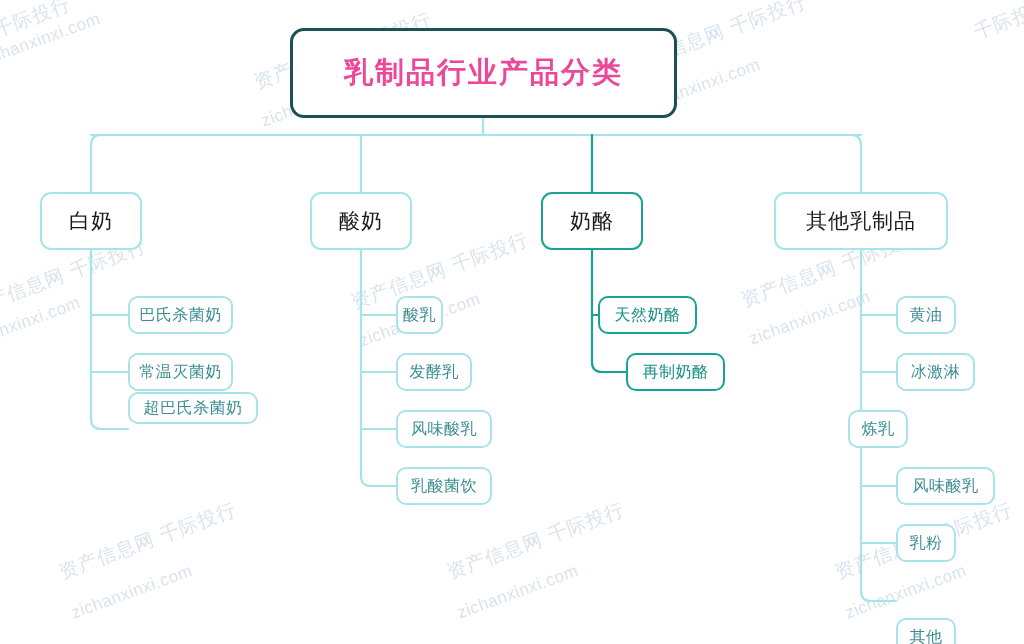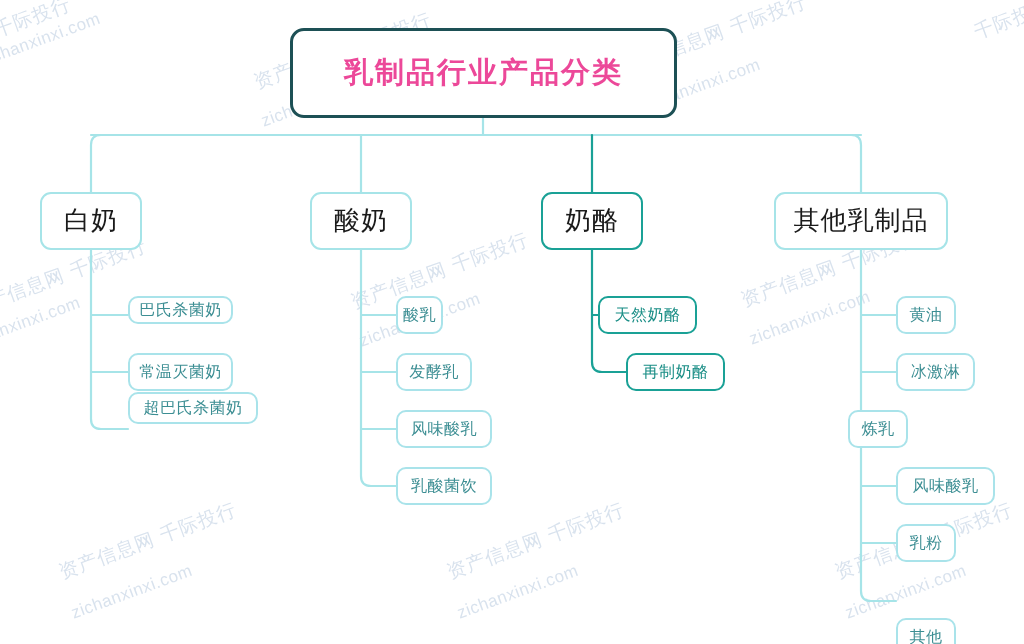--- a/index.html
+++ b/index.html
@@ -73,24 +73,24 @@
     font-size: 29px;
     font-weight: 700;
     letter-spacing: 2px;
     font-family: "DejaVu Sans", sans-serif;
   }
 
   .node-l2 {
     border: 2.4px solid #a6e4e8;
     border-radius: 11px;
     color: #1b1b1b;
-    font-size: 26px;
+    font-size: 21px;
     font-weight: 400;
     letter-spacing: 1px;
-    font-family: Liberation Serif, serif;
+    font-family: Liberation Sans, sans-serif;
   }
   .node-l2.accent {
     border-color: #1aa196;
   }
 
   .node-leaf {
     border: 2.2px solid #a9e3ea;
     border-radius: 10px;
     color: #3c8e93;
     font-size: 16px;
@@ -153,21 +153,21 @@
       <path d="M 861 372 L 896 372" fill="none" stroke="#a6e4e8" stroke-width="2.2" stroke-linecap="round"></path>
       <path d="M 861 429 L 896 429" fill="none" stroke="#a6e4e8" stroke-width="2.2" stroke-linecap="round"></path>
       <path d="M 861 486 L 896 486" fill="none" stroke="#a6e4e8" stroke-width="2.2" stroke-linecap="round"></path>
       <path d="M 861 543 L 896 543" fill="none" stroke="#a6e4e8" stroke-width="2.2" stroke-linecap="round"></path>
       <path d="M 861 591 Q 861 601 871 601 L 896 601" fill="none" stroke="#a6e4e8" stroke-width="2.2" stroke-linecap="round"></path>
     </svg>
 
   <div id="node-layer">
       <div class="node node-root" style="left: 290px; top: 28px; width: 387px; height: 90px;">乳制品行业产品分类</div>
       <div class="node node-l2" style="left: 40px; top: 192px; width: 102px; height: 58px;">白奶</div>
-      <div class="node node-leaf" style="left: 128px; top: 296px; width: 105px; height: 28px;">巴氏杀菌奶</div>
+      <div class="node node-leaf" style="left: 128px; top: 296px; width: 105px; height: 38px;">巴氏杀菌奶</div>
       <div class="node node-leaf" style="left: 128px; top: 353px; width: 105px; height: 38px;">常温灭菌奶</div>
       <div class="node node-leaf" style="left: 128px; top: 392px; width: 130px; height: 32px;">超巴氏杀菌奶</div>
       <div class="node node-l2" style="left: 310px; top: 192px; width: 102px; height: 58px;">酸奶</div>
       <div class="node node-leaf" style="left: 396px; top: 296px; width: 47px; height: 38px;">酸乳</div>
       <div class="node node-leaf" style="left: 396px; top: 353px; width: 76px; height: 38px;">发酵乳</div>
       <div class="node node-leaf" style="left: 396px; top: 410px; width: 96px; height: 38px;">风味酸乳</div>
       <div class="node node-leaf" style="left: 396px; top: 467px; width: 96px; height: 38px;">乳酸菌饮</div>
       <div class="node node-l2 accent" style="left: 541px; top: 192px; width: 102px; height: 58px;">奶酪</div>
       <div class="node node-leaf accent" style="left: 598px; top: 296px; width: 99px; height: 38px;">天然奶酪</div>
       <div class="node node-leaf accent" style="left: 626px; top: 353px; width: 99px; height: 38px;">再制奶酪</div>

